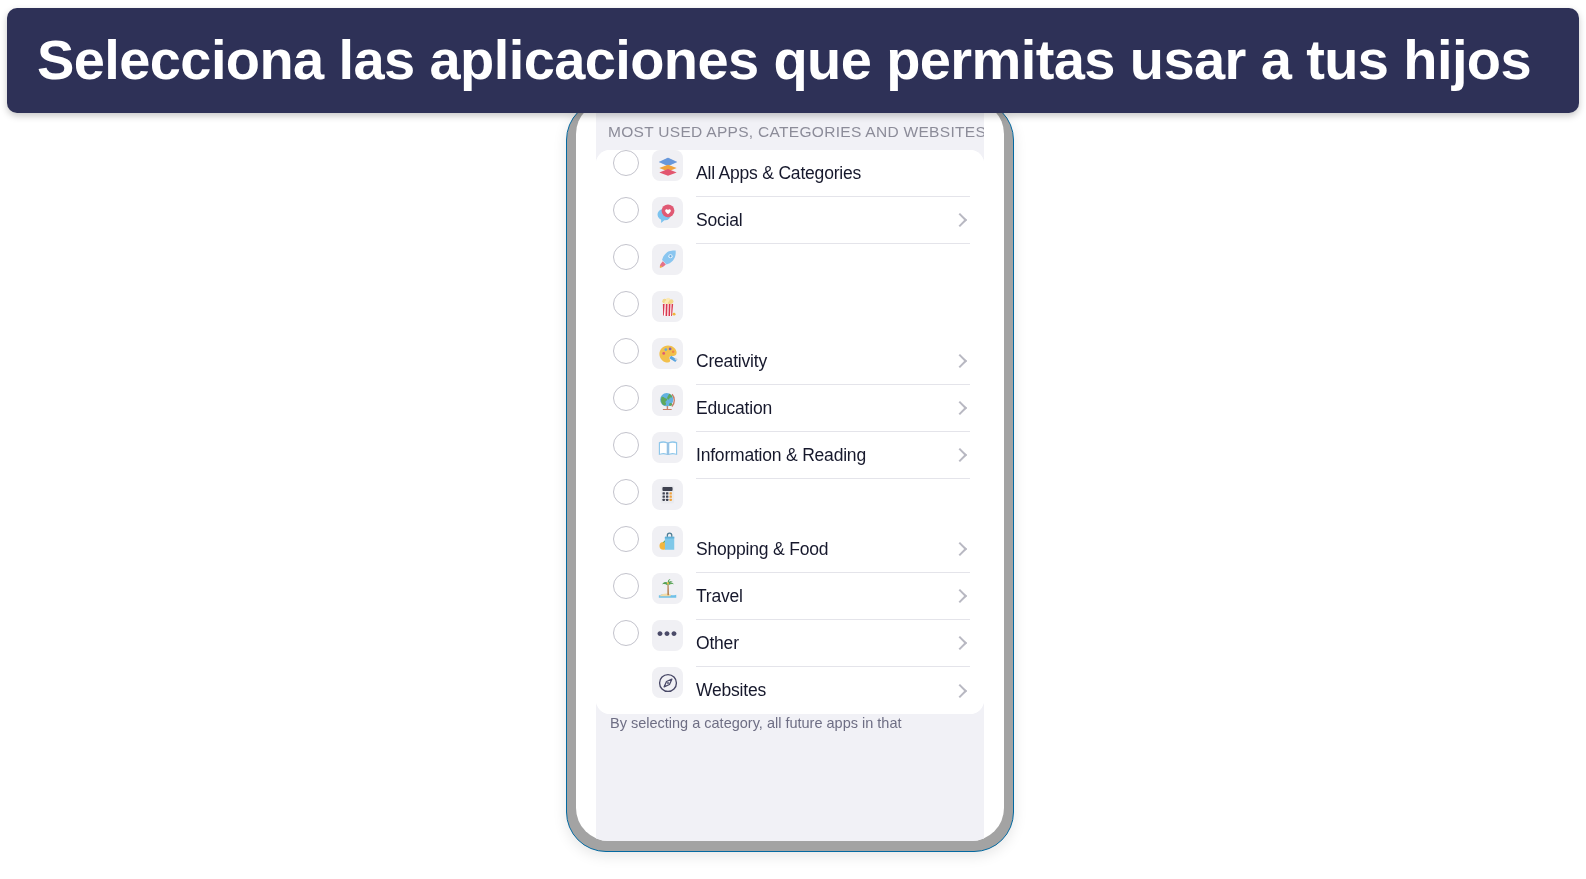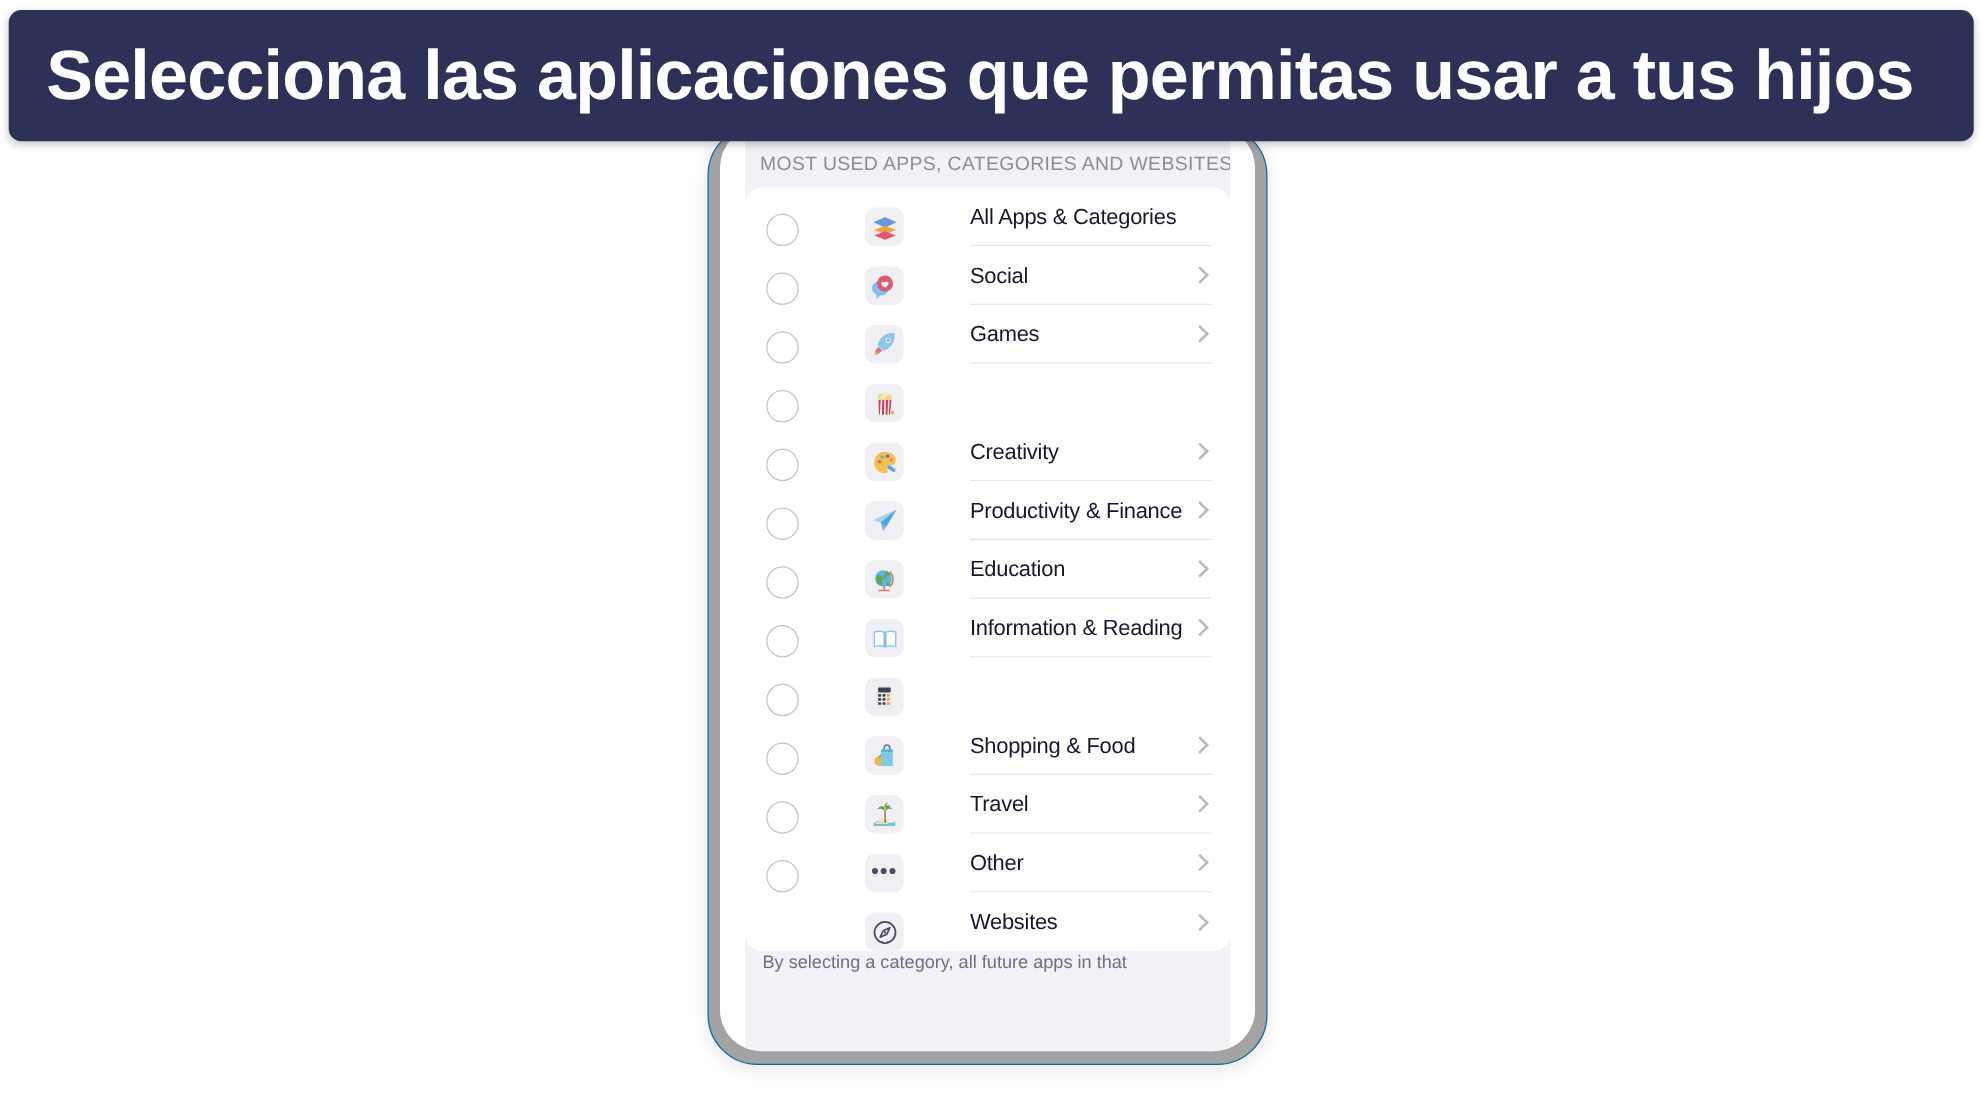--- a/index.html
+++ b/index.html
@@ -89,27 +89,26 @@
 
   #list-card {
     background: #ffffff;
     border-radius: 14px;
     margin: 0 0px;
     overflow: hidden;
   }
 
   .row {
     display: flex;
-    align-items: flex-end;
+    align-items: flex-start;
     height: 47px;
     padding-left: 17px;
     padding-right: 14px;
     position: relative;
     background: #ffffff;
-    gap: 40px;
   }
 
   .radio {
     width: 26px;
     height: 26px;
     min-width: 26px;
     border-radius: 50%;
     border: 1.6px solid #c3c3cc;
     background: #ffffff;
   }
@@ -235,24 +234,20 @@
               <div class="radio"></div>
               <div class="app-icon">
                 <svg width="23" height="23" viewBox="0 0 24 24">
         <path d="M13.5 3.5c3.5-1.3 7-0.8 7-0.8s.5 3.5-.8 7c-1 2.7-3 4.7-5.4 6.3l-3.3 1.2-4.7-4.7 1.2-3.3C9.1 6.8 11 4.6 13.5 3.5z" fill="#8ac6f0"></path>
         <circle cx="15.1" cy="8.6" r="2.2" fill="#e9f4fd"></circle>
         <circle cx="15.1" cy="8.6" r="1.2" fill="#6aa8d8"></circle>
         <path d="M7.1 13.9 L5 16.4c-.8 1-1 2.4-1 3.8 1.4 0 2.8-.2 3.8-1l2.5-2.1z" fill="#e05a74" opacity=".85"></path>
         <path d="M5.2 18.2c-.7.6-1.1 1.6-1.2 2.6 1-.1 2-.5 2.6-1.2z" fill="#f2b63c"></path>
       </svg>
               </div>
-              <div class="row-right">
-                <div class="row-label">Games</div>
-                <div class="chevron"></div>
-              </div>
             </div>
             <div class="row">
               <div class="radio"></div>
               <div class="app-icon">
                 <svg width="22" height="22" viewBox="0 0 24 24">
         <circle cx="8.4" cy="5.6" r="2.6" fill="#f3d88a"></circle>
         <circle cx="12.2" cy="4.3" r="2.5" fill="#fbe9b6"></circle>
         <circle cx="15.6" cy="6" r="2.4" fill="#f3d88a"></circle>
         <circle cx="10.4" cy="7.1" r="2.2" fill="#fbe9b6"></circle>
         <circle cx="13.9" cy="7.7" r="2" fill="#f3d88a"></circle>
@@ -273,34 +268,20 @@
         <circle cx="7.3" cy="11.4" r="1.5" fill="#e05a74"></circle>
         <circle cx="9.6" cy="7.2" r="1.5" fill="#6aa8d8"></circle>
         <circle cx="14.3" cy="6.5" r="1.5" fill="#8b5fa8"></circle>
         <circle cx="17.6" cy="9.6" r="1.4" fill="#f0874a"></circle>
         <path d="M13.4 16.6 L20 20.8 l1.9-2.5 -6.5-4.3z" fill="#5aa5e0"></path>
         <path d="M20.2 16.1 L22.6 17.7 L21.5 19.3 L19.2 17.6z" fill="#c9d3dc"></path>
       </svg>
               </div>
               <div class="row-right">
                 <div class="row-label">Creativity</div>
-                <div class="chevron"></div>
-              </div>
-            </div>
-            <div class="row">
-              <div class="radio"></div>
-              <div class="app-icon">
-                <svg width="23" height="23" viewBox="0 0 24 24">
-        <path d="M22 3 L2.2 11.6 L9 13.6 Z" fill="#9ed4f2"></path>
-        <path d="M22 3 L9 13.6 L10.9 20.6 L13.7 16.6 Z" fill="#67b8ea"></path>
-        <path d="M9 13.6 L13.7 16.6 L22 3z" fill="#4fa5dd"></path>
-      </svg>
-              </div>
-              <div class="row-right">
-                <div class="row-label">Productivity &amp; Finance</div>
                 <div class="chevron"></div>
               </div>
             </div>
             <div class="row">
               <div class="radio"></div>
               <div class="app-icon">
                 <svg width="22" height="22" viewBox="0 0 24 24">
         <path d="M6.4 20.6h9.6v1.3H6.4z" fill="#c8806a"></path>
         <path d="M10.6 15.6h1.5v5.2h-1.5z" fill="#c8806a"></path>
         <path d="M16.4 4.6c1.6 1.8 2.5 4.2 2.5 6.6 0 2.6-1 5-2.7 6.8" stroke="#c8806a" stroke-width="1.5" fill="none"></path>

